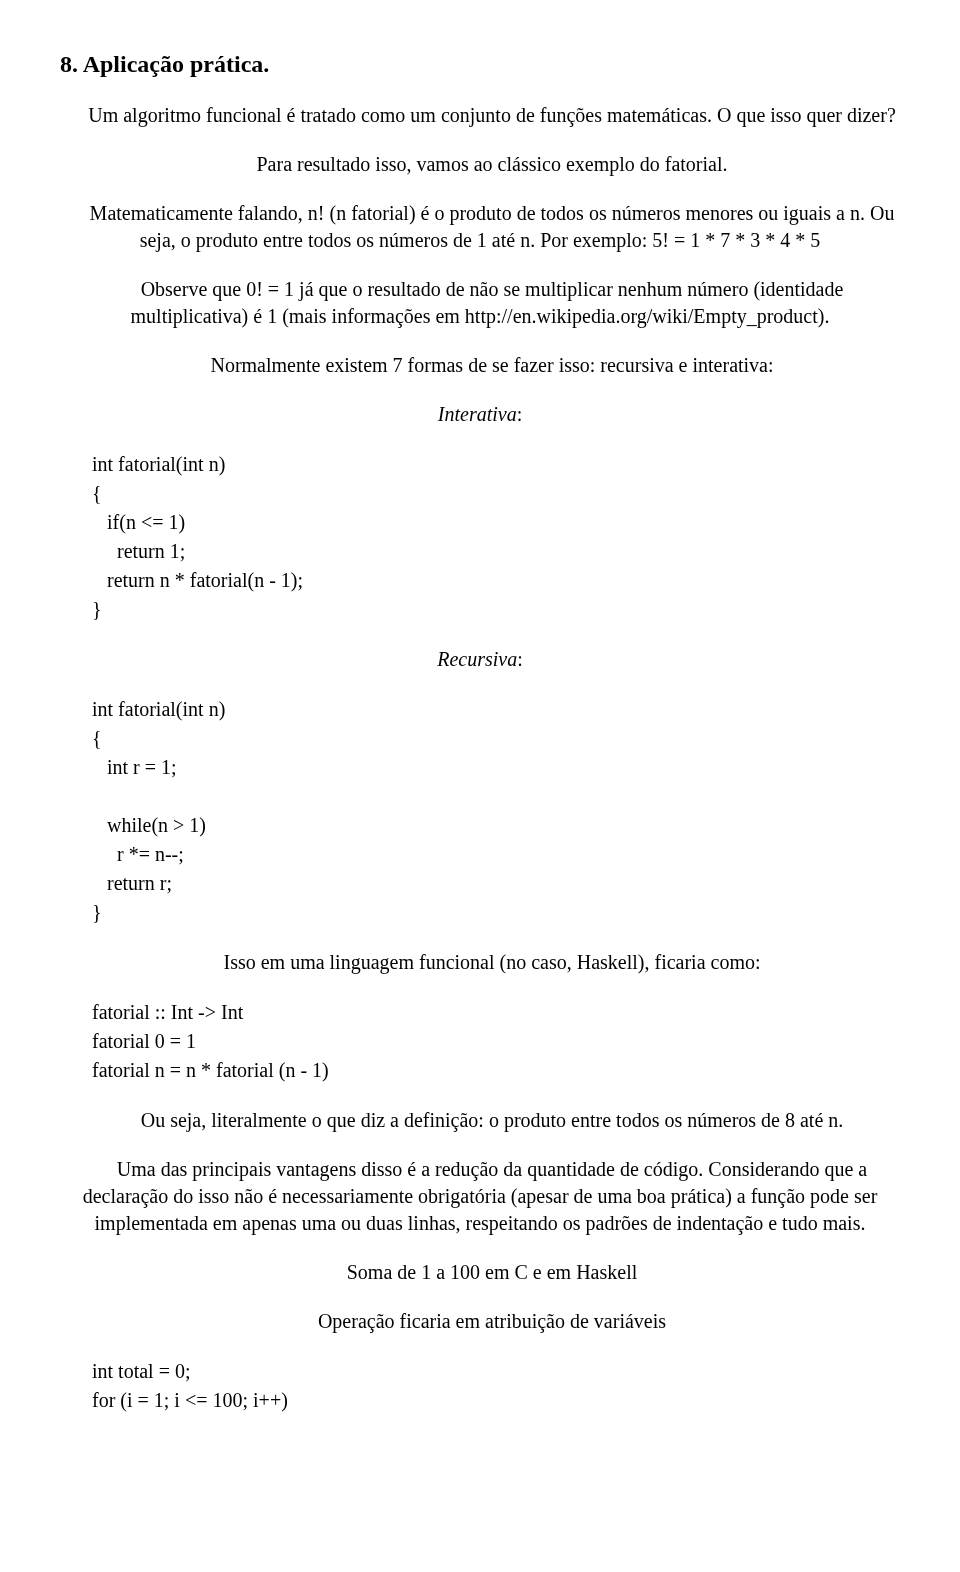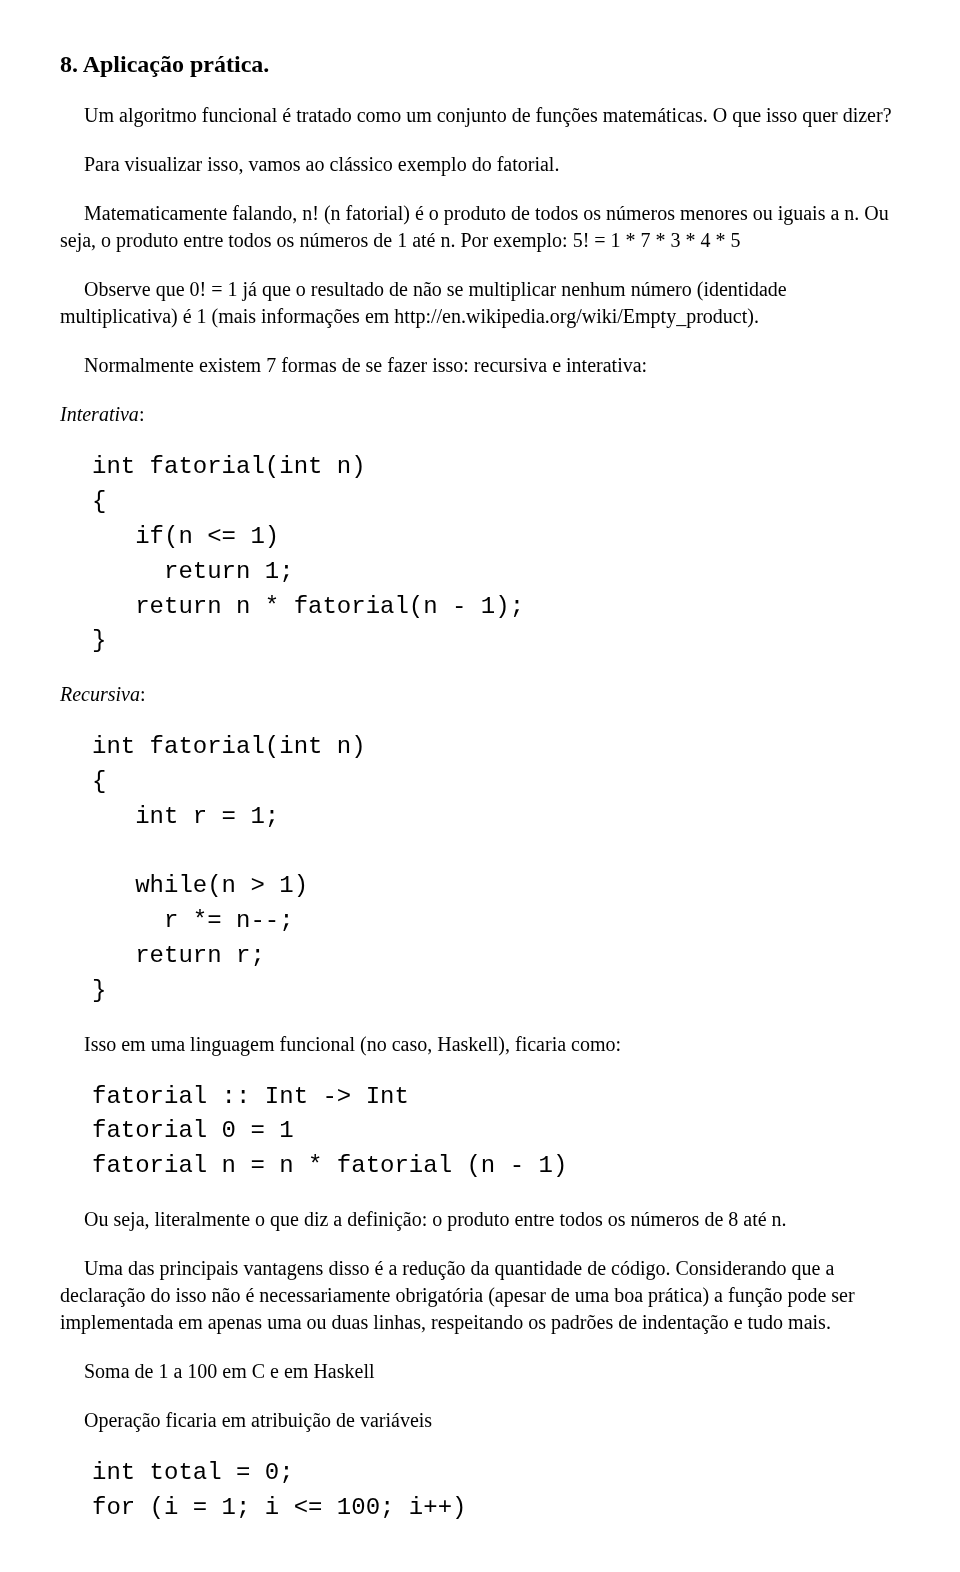--- a/index.html
+++ b/index.html
@@ -13,48 +13,48 @@
     width: 960px;
     box-sizing: border-box;
   }
   h2.section-heading {
     font-size: 24px;
     font-weight: bold;
     margin: 0 0 22px 0;
   }
   p {
     margin: 0 0 22px 0;
-    text-align: left;
+    text-align: center;
   }
   p.indent {
     text-indent: 24px;
   }
   .italic {
     font-style: italic;
   }
   pre.code {
-    font-family: Liberation Mono, monospace;
-    font-size: 24px;
+    font-family: Liberation Serif, serif;
+    font-size: 20px;
     white-space: pre;
     margin: 0 0 22px 0;
     padding-left: 32px;
     line-height: 1.45;
   }
   .no-bottom-margin {
     margin-bottom: 2px;
   }
 </style>
 </head>
 <body>
 
 <h2 class="section-heading">8. Aplicação prática.</h2>
 
 <p class="indent">Um algoritmo funcional é tratado como um conjunto de funções matemáticas. O que isso quer dizer?</p>
 
-<p class="indent">Para visualizar isso, vamos ao clássico exemplo do fatorial.</p>
+<p class="indent">Para resultado isso, vamos ao clássico exemplo do fatorial.</p>
 
 <p class="indent">Matematicamente falando, n! (n fatorial) é o produto de todos os números menores ou iguais a n. Ou seja, o produto entre todos os números de 1 até n. Por exemplo: 5! = 1 * 7 * 3 * 4 * 5</p>
 
 <p class="indent">Observe que 0! = 1 já que o resultado de não se multiplicar nenhum número (identidade multiplicativa) é 1 (mais informações em http://en.wikipedia.org/wiki/Empty_product).</p>
 
 <p class="indent">Normalmente existem 7 formas de se fazer isso: recursiva e interativa:</p>
 
 <p><span class="italic">Interativa</span>:</p>
 
 <pre class="code">int fatorial(int n)

